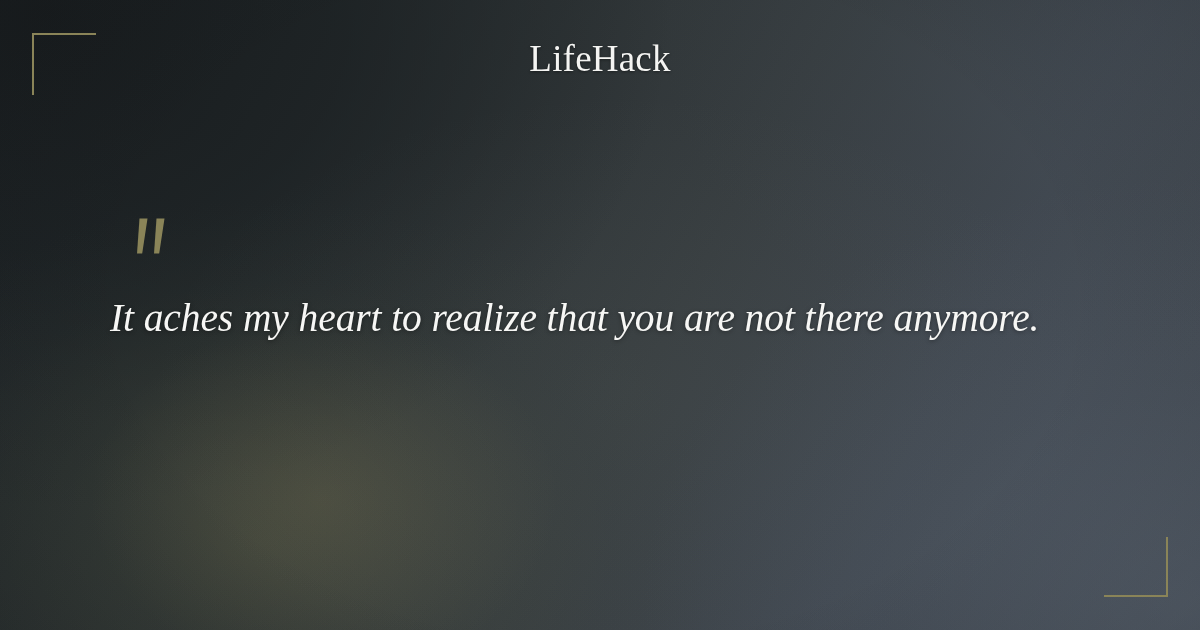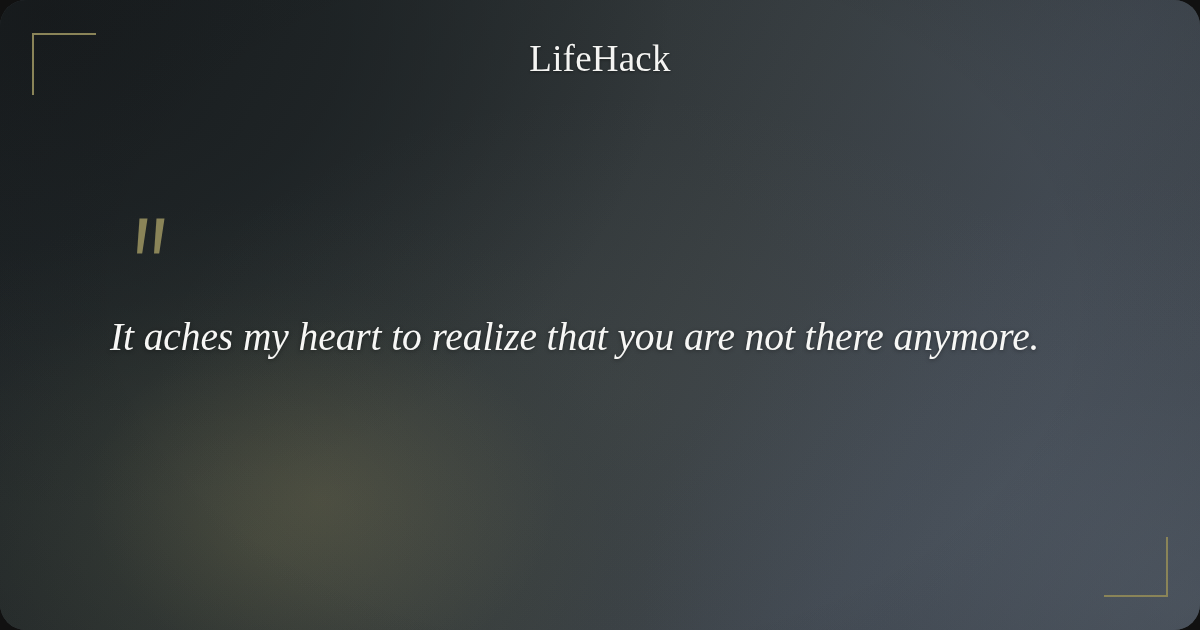--- a/index.html
+++ b/index.html
@@ -7,21 +7,20 @@
     padding: 0;
     background: #111;
   }
   #card {
     position: relative;
     width: 1200px;
     height: 630px;
     overflow: hidden;
     background: #30363a;
     font-family: "Liberation Serif", "DejaVu Serif", serif;
-    border-radius: 26px;
     -webkit-font-smoothing: antialiased;
   }
 
   
   .bg-layer {
     position: absolute;
     inset: 0;
     pointer-events: none;
   }
   .bg-base {
@@ -134,21 +133,20 @@
     top: 294px;
     width: 990px;
     color: #f7f7f5;
     font-size: 39.5px;
     line-height: 1.26;
     font-style: italic;
     font-weight: 400;
     letter-spacing: -0.1px;
     text-shadow: 0 1px 4px rgba(0,0,0,0.38);
     white-space: nowrap;
-    margin-top: 19px;
   }
 </style>
 </head>
 <body>
 
 <div id="card">
 
   <div class="bg-layer bg-base"></div>
   <div class="bg-layer bg-darkcorner"></div>
   <div class="bg-layer bg-greenglow"></div>

